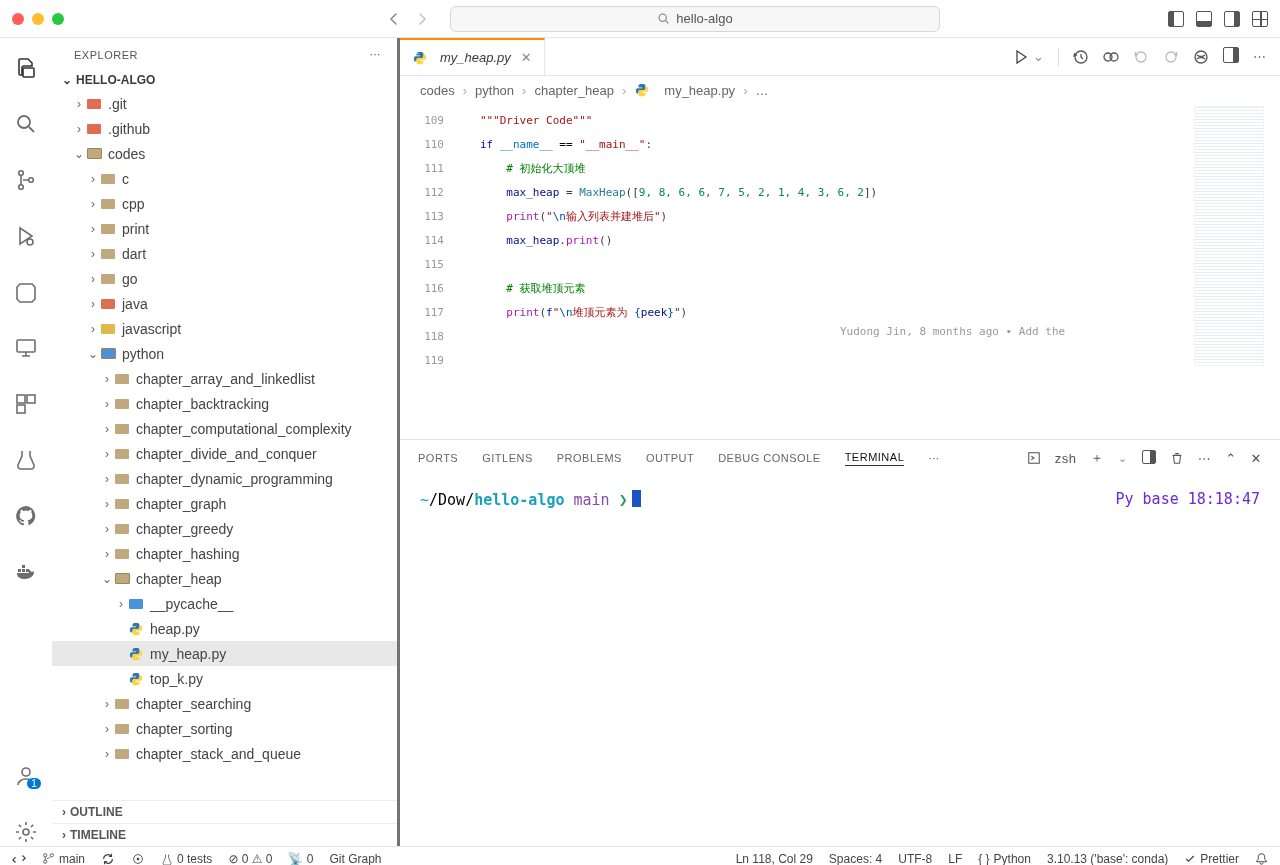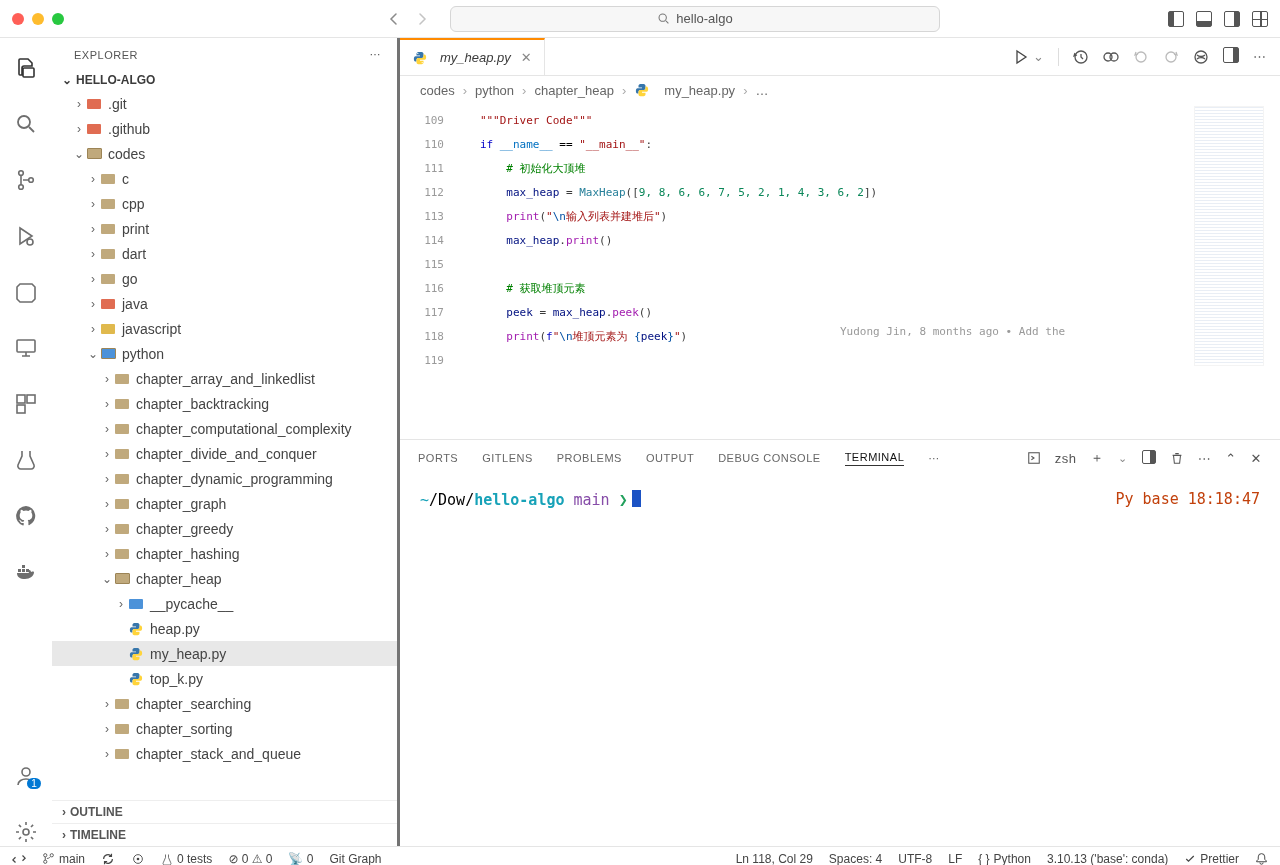--- a/index.html
+++ b/index.html
@@ -460,21 +460,20 @@
         </div>
       <div class="code-lines">
         <div class="line">   <span class="tok-str">"""Driver Code"""</span></div>
         <div class="line">   <span class="tok-kw">if</span> <span class="tok-const">__name__</span><span class="tok-op"> == </span><span class="tok-str">"__main__"</span><span>:</span></div>
         <div class="line">       <span class="tok-com"># 初始化大顶堆</span></div>
         <div class="line">       <span class="tok-id">max_heap</span><span> = </span><span class="tok-cls">MaxHeap</span><span>([</span><span class="tok-num">9, 8, 6, 6, 7, 5, 2, 1, 4, 3, 6, 2</span><span>])</span></div>
         <div class="line">       <span class="tok-fn">print</span><span>(</span><span class="tok-str">"</span><span class="tok-esc">\n</span><span class="tok-str">输入列表并建堆后"</span><span>)</span></div>
         <div class="line">       <span class="tok-id">max_heap</span><span>.</span><span class="tok-fn">print</span><span>()</span></div>
         <div class="line"> </div>
         <div class="line">       <span class="tok-com"># 获取堆顶元素</span></div>
-        <div class="line">       <span class="tok-id">peek</span><span> = </span><span class="tok-id">max_heap</span><span>.</span><span class="tok-fn">peek</span><span>()</span></div>
         <div class="line">       <span class="tok-fn">print</span><span>(</span><span class="tok-kw">f</span><span class="tok-str">"</span><span class="tok-esc">\n</span><span class="tok-str">堆顶元素为 </span><span class="tok-esc">{</span><span class="tok-id">peek</span><span class="tok-esc">}</span><span class="tok-str">"</span><span>)</span></div>
         <div class="line"> </div>
       </div>
       <span class="codelens pos">Yudong Jin, 8 months ago • Add the</span>
       <div class="minimap"></div>
     </div>
 
     <div class="panel">
       <div class="panel-tabs">
         <span class="ptab">PORTS</span>
@@ -503,21 +502,21 @@
             </span>
           <span>⋯</span>
           <span>⌃</span>
           <span>✕</span>
         </div>
       </div>
       <div class="term">
         <div>
           <span style="color:#17a2b8">~</span><span style="color:#000000">/Dow/</span><span style="color:#17a2b8;font-weight:700">hello-algo</span><span style="color:#864ca8"> main</span><span style="color:#22a05c;font-weight:700"> ❯</span><span class="cursorblk"></span>
         </div>
-        <div style="color:#c2410c">Py base 18:18:47</div>
+        <div style="color:#6d28d9">Py base 18:18:47</div>
       </div>
     </div>
   </div>
 </div>
 
 <div class="status-bar">
   <span class="sb-item">
       <svg width="14" height="14" viewBox="0 0 16 16">
         <path d="M4 6l-3 3 3 3M12 4l3 3-3 3" stroke="#444" stroke-width="1.4" fill="none"></path>
       </svg>

